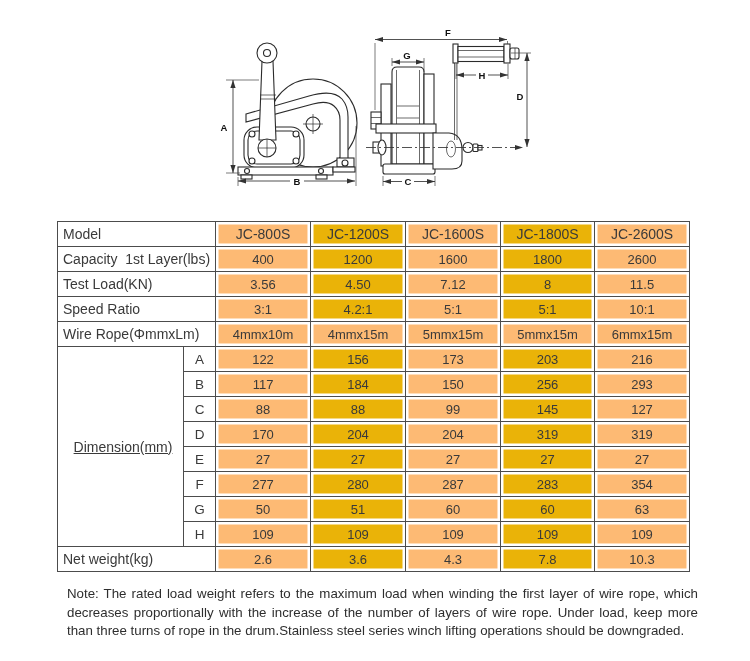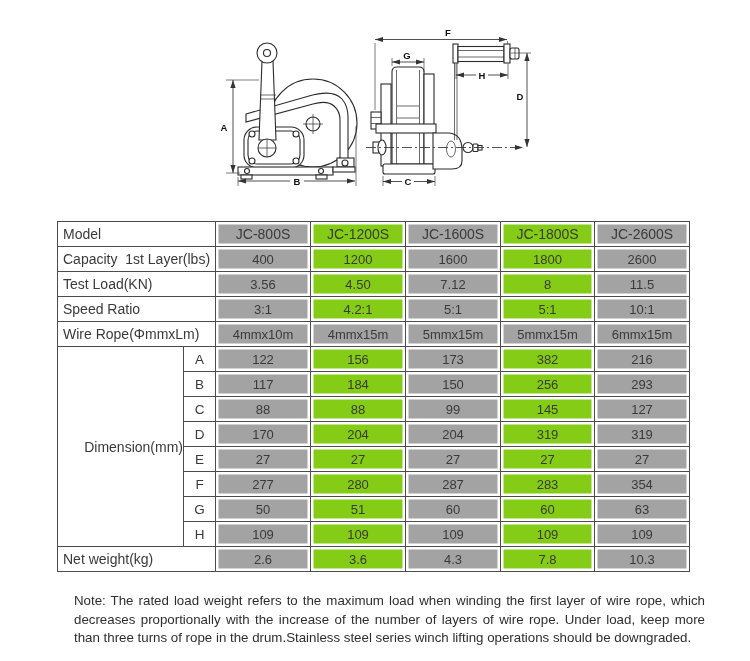--- a/index.html
+++ b/index.html
@@ -12,28 +12,28 @@
   .dim{stroke:#333;stroke-width:0.85;fill:none;}
   .ext{stroke:#444;stroke-width:0.7;fill:none;}
   .dimtxt{font-family:"Liberation Sans",sans-serif;font-size:9.5px;font-weight:bold;fill:#111;}
   .gap{fill:#fff;stroke:none;}
 
   table.spec{position:absolute;left:57px;top:221px;width:632px;border-collapse:collapse;
              table-layout:fixed;color:#3a3a3a;padding-left:29px;}
   table.spec td{border:1px solid #4c4c4c;height:24px;padding:0;text-align:center;
                 font-size:13px;overflow:hidden;}
   table.spec td.lab{text-align:left;padding-left:5px;font-size:14px;white-space:pre;}
-  table.spec td.dimlab{text-align:right;padding-left:5px;font-size:14px;vertical-align:middle;}
+  table.spec td.dimlab{text-align:center;padding-left:5px;font-size:14px;vertical-align:middle;text-decoration:underline;}
   table.spec td.letter{font-size:13.5px;}
   table.spec td.mod{font-size:14px;}
   table.spec td.v{box-shadow:inset 0 0 0 2.5px #fff;}
-  table.spec td.g1{background:#a3a3a3;}
-  table.spec td.g2{background:#84cc16;}
-
-  p.note{position:absolute;left:59px;top:577px;width:631px;margin:15px;
+  table.spec td.g1{background:#fdba74;}
+  table.spec td.g2{background:#eab308;}
+
+  p.note{position:absolute;left:59px;top:577px;width:631px;margin:8px;
          font-size:13.3px;line-height:18.6px;color:#2e2e2e;text-align:justify;}
 </style>
 </head>
 <body>
 
 <div class="page">
 
   <svg class="drawings" width="750" height="218" viewBox="0 0 750 218">
     <defs>
       <marker id="arr" markerWidth="8.5" markerHeight="7" refX="8" refY="3.5" orient="auto-start-reverse" markerUnits="userSpaceOnUse">
@@ -211,21 +211,21 @@
       <td class="v g1">5mmx15m</td>
       <td class="v g1">5mmx15m</td>
       <td class="v g1">6mmx15m</td>
     </tr>
     <tr>
       <td rowspan="8" class="dimlab">Dimension(mm)</td>
       <td class="letter">A</td>
       <td class="v g1">122</td>
       <td class="v g2">156</td>
       <td class="v g1">173</td>
-      <td class="v g2">382</td>
+      <td class="v g2">203</td>
       <td class="v g1">216</td>
     </tr>
     <tr>
       <td class="letter">B</td>
       <td class="v g1">117</td>
       <td class="v g2">184</td>
       <td class="v g1">150</td>
       <td class="v g2">256</td>
       <td class="v g1">293</td>
     </tr>

